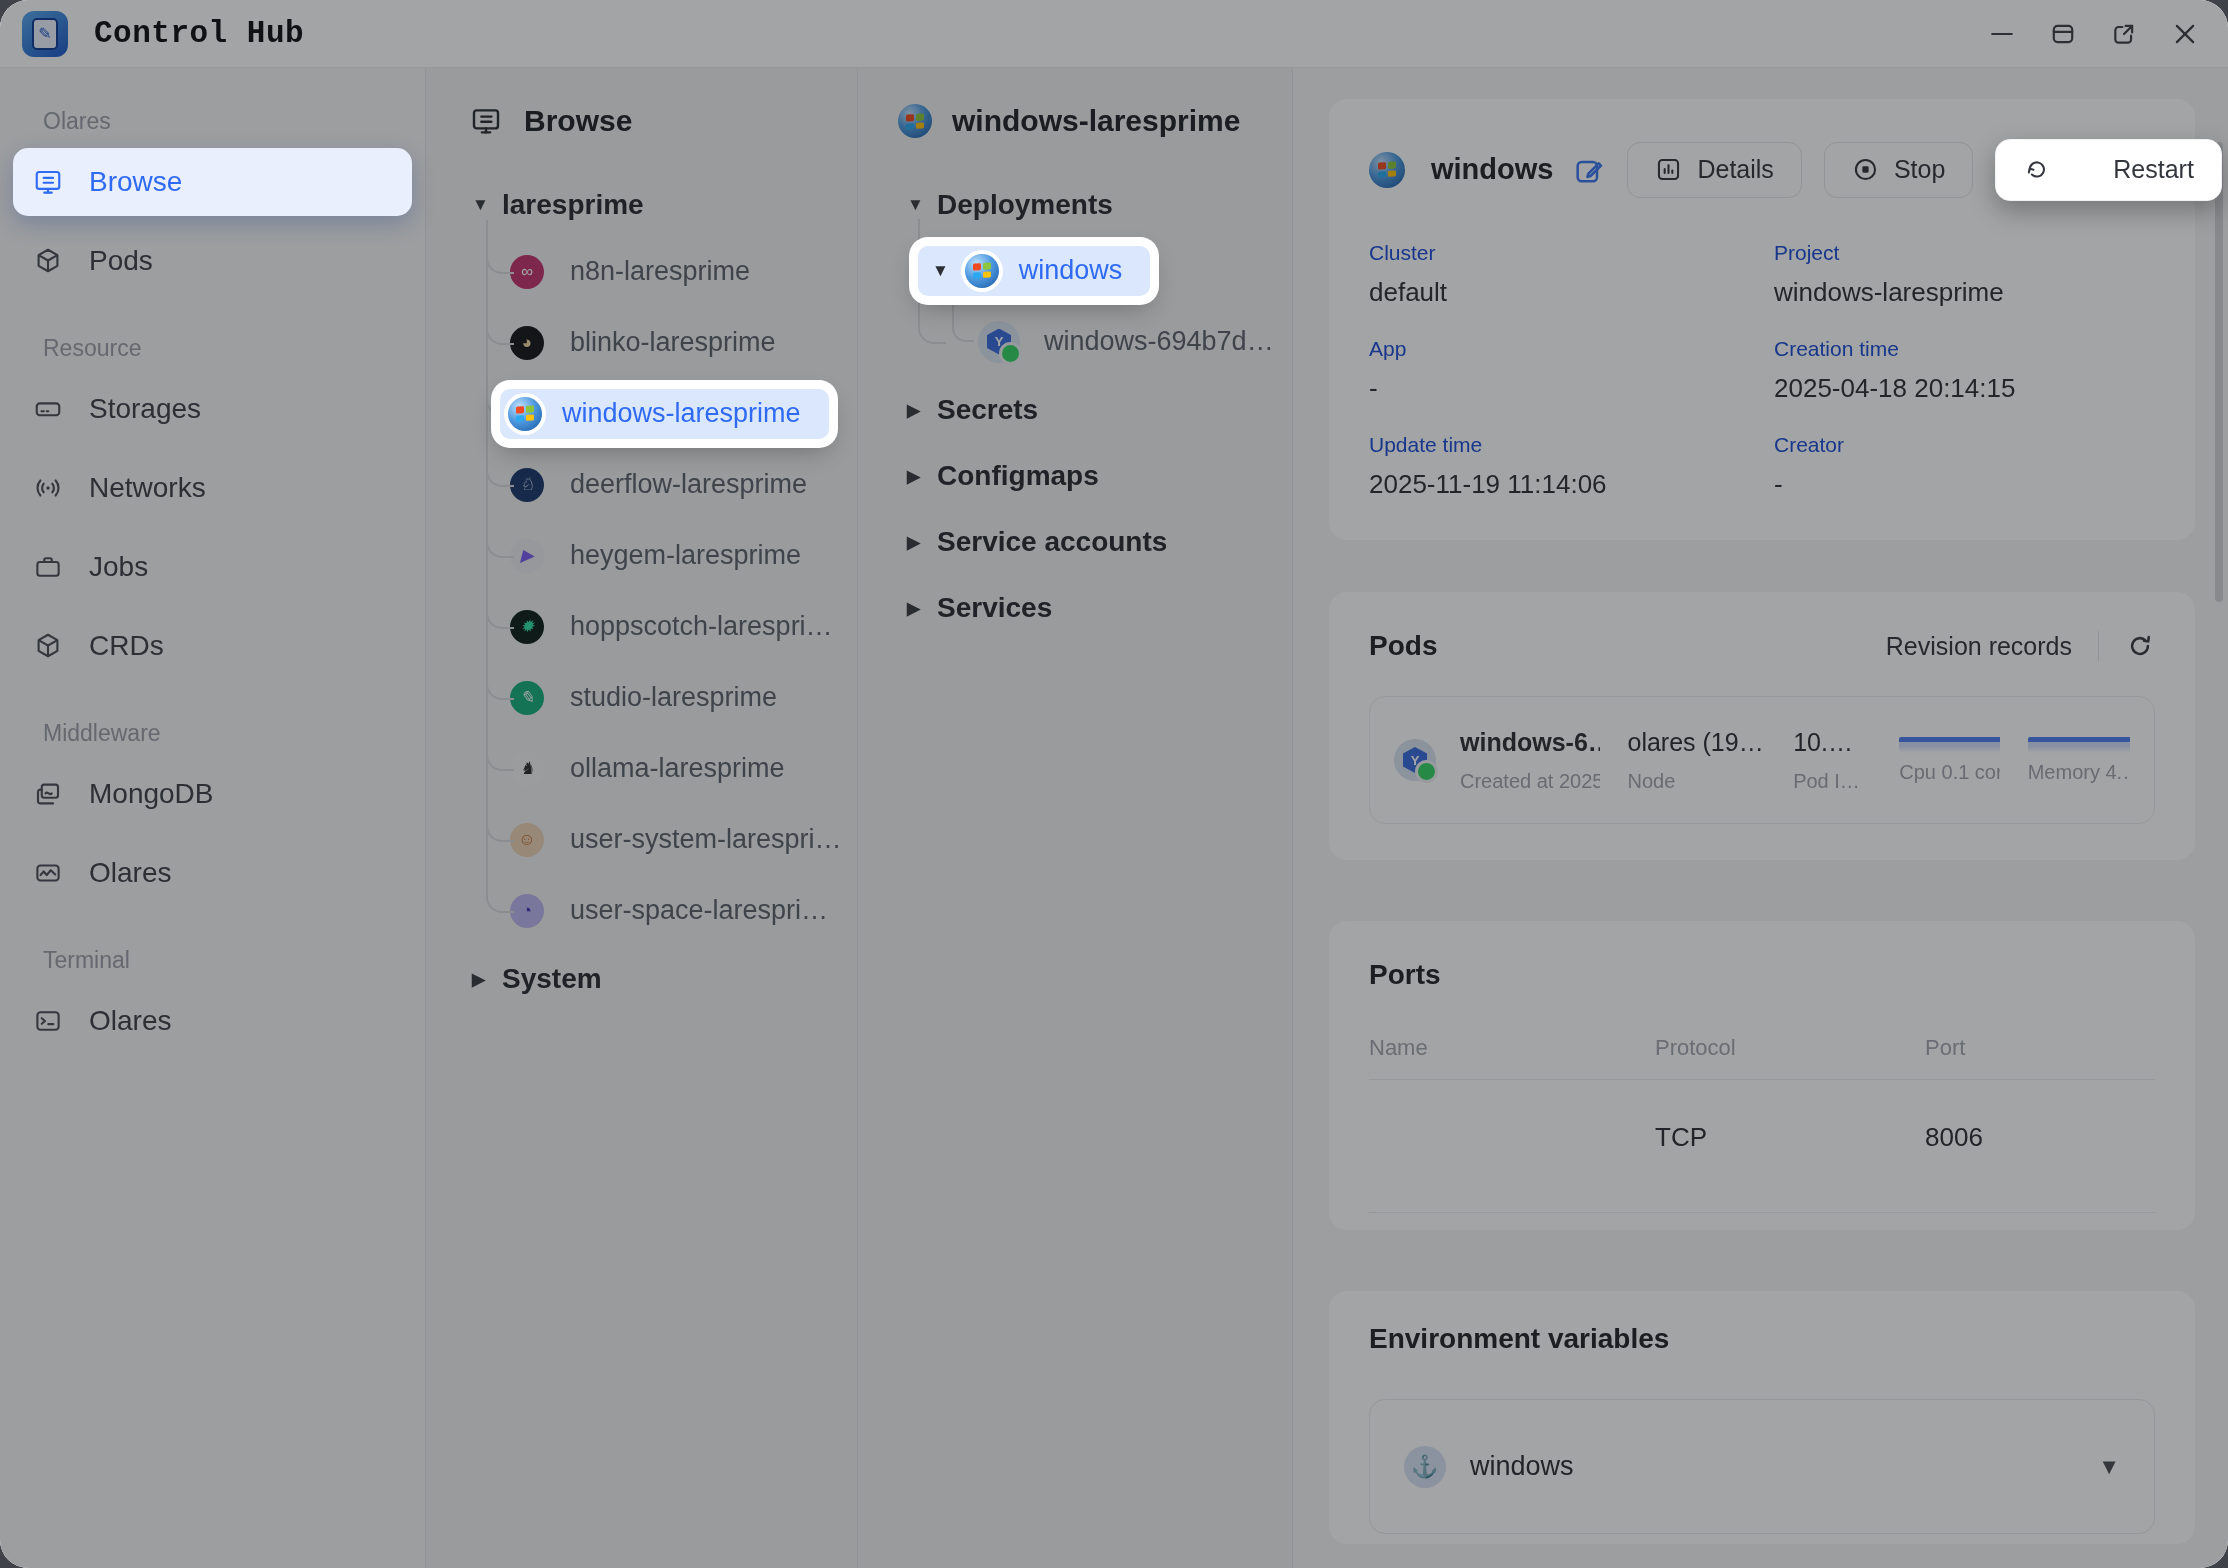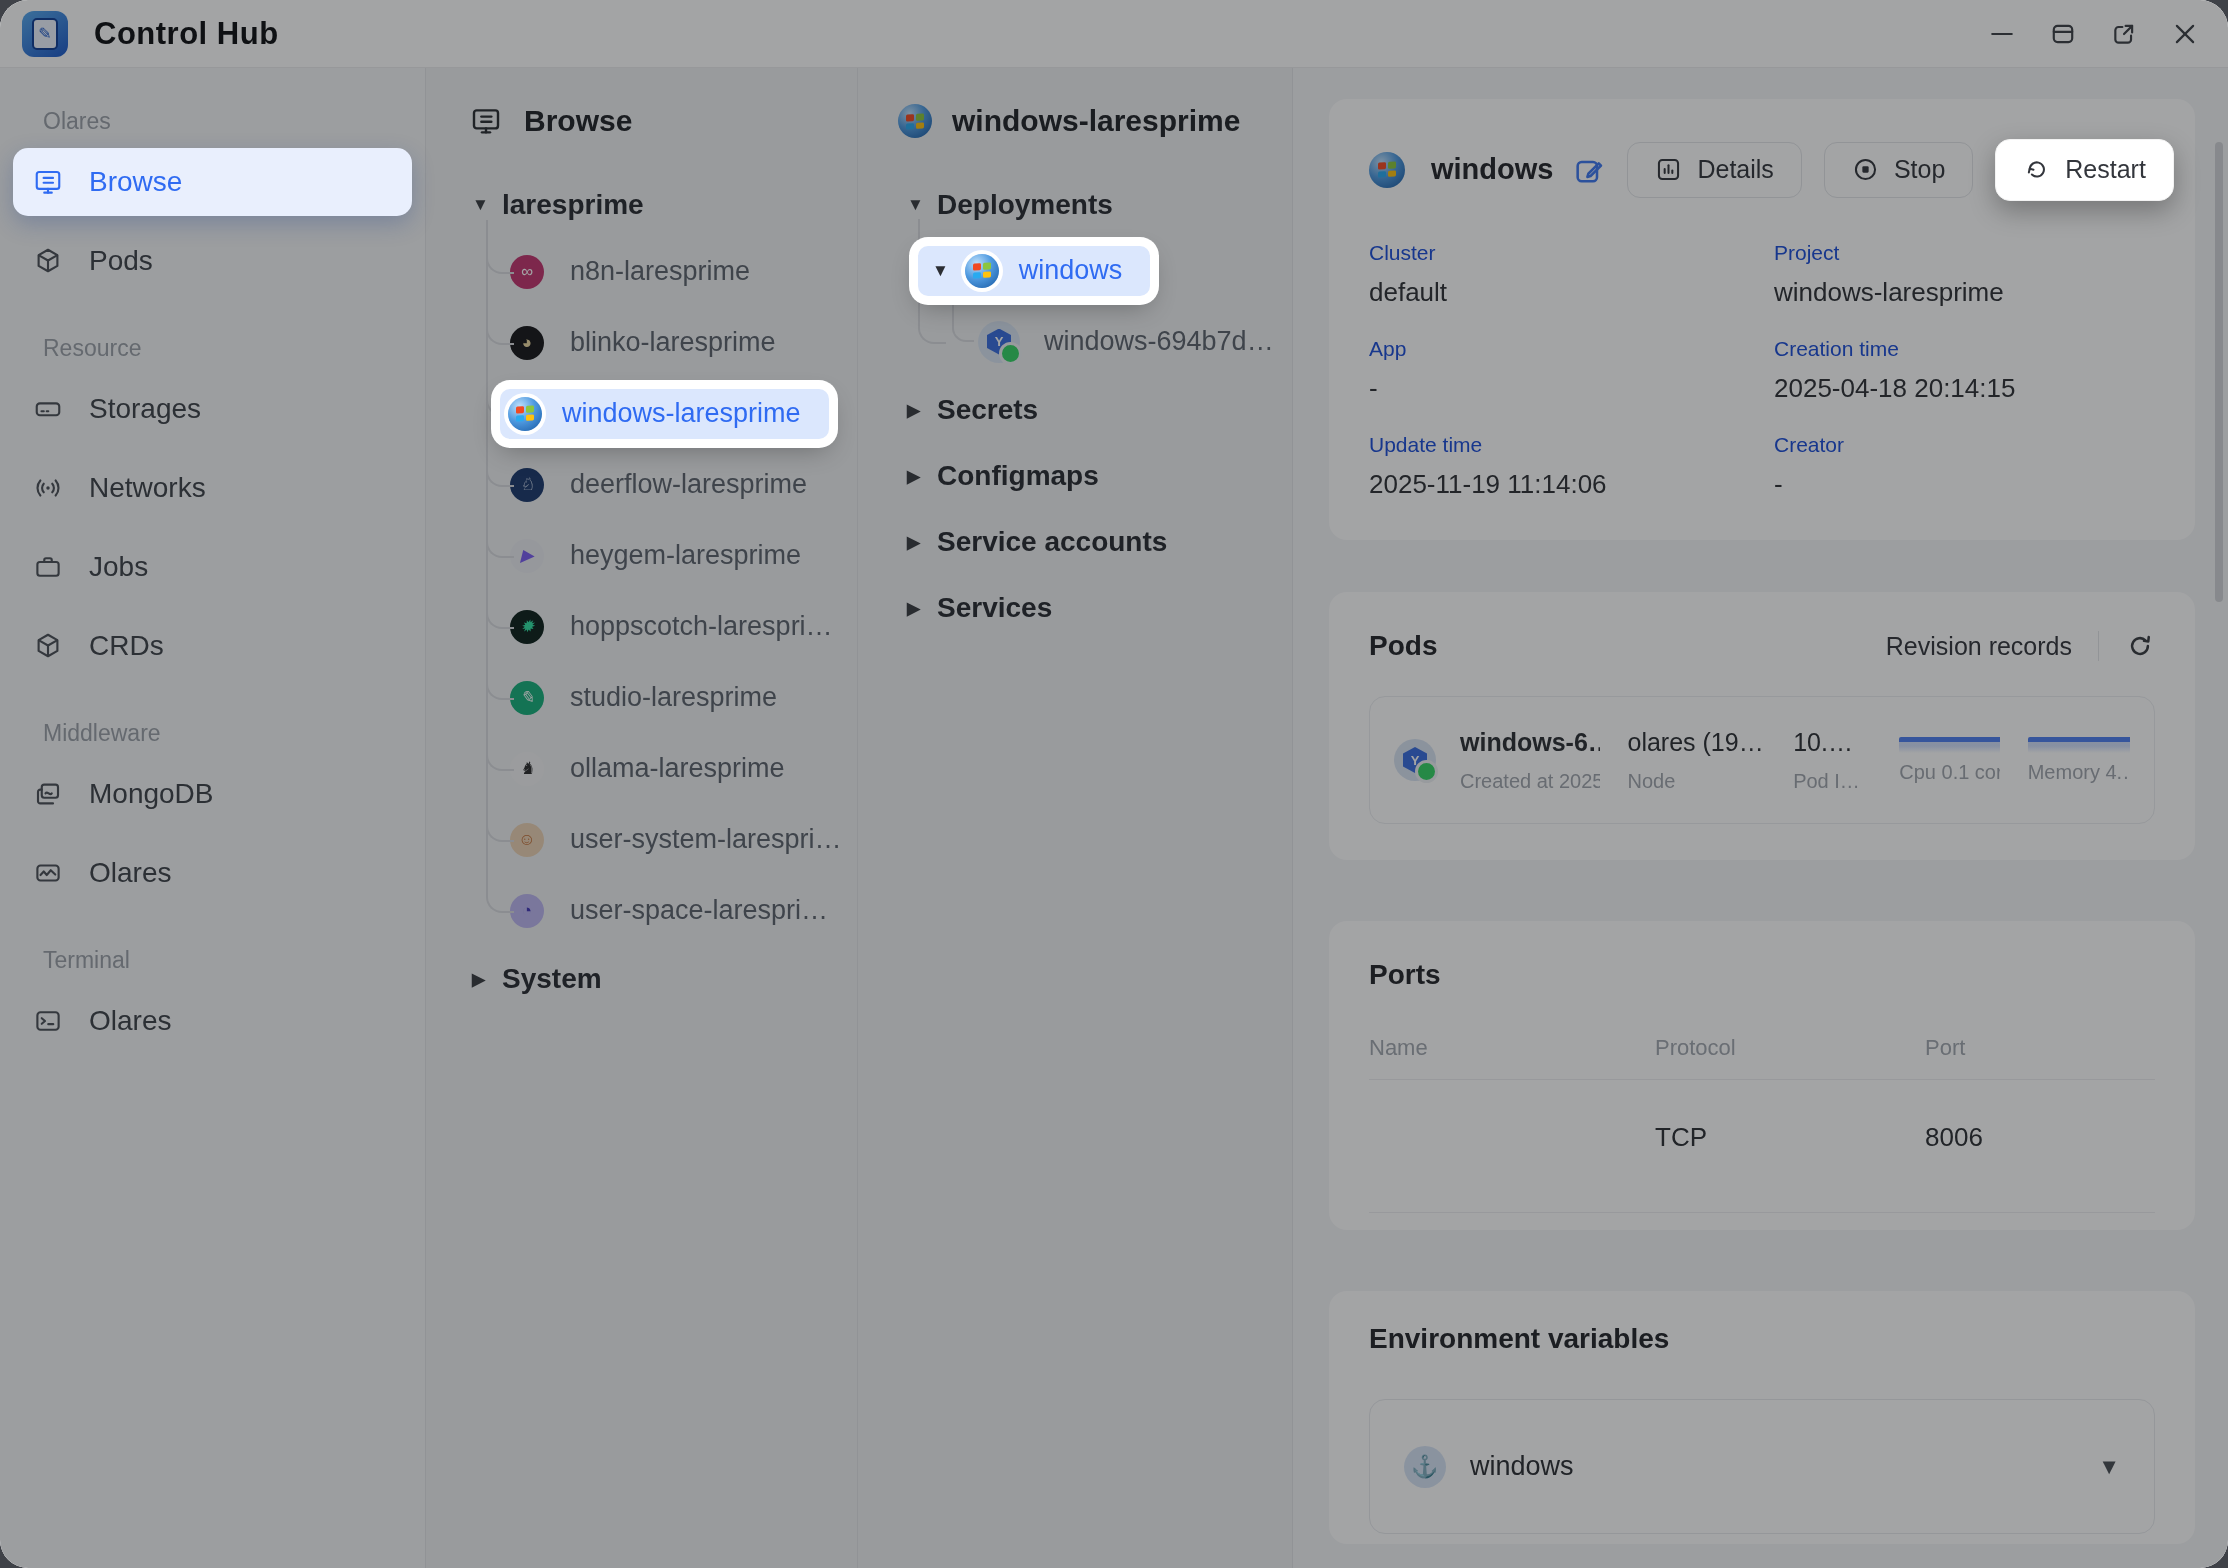--- a/index.html
+++ b/index.html
@@ -5,21 +5,21 @@
   * { box-sizing: border-box; }
   html,body { margin:0; padding:0; background:#3f4248; font-family:"Liberation Sans", sans-serif; }
   .window { position:relative; width:2228px; height:1568px; background:#fff; border-radius:28px; overflow:hidden; }
   .dim { position:absolute; inset:0; background:rgba(16,18,22,0.385); z-index:40; pointer-events:none; }
   .hl { position:relative; z-index:50; }
 
   
   .titlebar { height:68px; background:#ffffff; border-bottom:1px solid #ececee; display:flex; align-items:center; padding:0 30px 0 22px; }
   .logo { width:46px; height:46px; border-radius:12px; background:linear-gradient(145deg,#57a9ee,#1d59c8); display:flex; align-items:center; justify-content:center; flex-shrink:0; }
   .logo .pad { width:26px; height:32px; background:#eef4ff; border-radius:5px; border:2px solid #0f3f96; display:flex; align-items:center; justify-content:center; font-size:16px; color:#1d59c8; }
-  .apptitle { font-family:Liberation Sans, sans-serif; font-weight:bold; font-size:31px; color:#101114; margin-left:26px; letter-spacing:.5px;text-align:center; }
+  .apptitle { font-family:Liberation Mono, monospace; font-weight:bold; font-size:31px; color:#101114; margin-left:26px; letter-spacing:.5px;text-align:center; }
   .wingroup { margin-left:auto; display:flex; align-items:center; gap:35px; }
   .winbtn { width:26px; height:26px; color:#3c4046; display:flex; align-items:center; justify-content:center; }
   .winbtn svg { width:26px; height:26px; stroke:currentColor; fill:none; stroke-width:2; stroke-linecap:round; stroke-linejoin:round; }
 
   
   .cols { position:absolute; top:68px; left:0; right:0; bottom:0; display:flex; }
   .sidebar { width:426px; background:#f4f5f7; border-right:1px solid #e2e4e7; padding:40px 13px 0 13px; }
   .col2 { width:432px; background:#eff1f3; border-right:1px solid #e2e4e7; }
   .col3 { width:435px; background:#eff1f3; border-right:1px solid #e2e4e7; }
   .panel { flex:1; background:#f4f5f7; padding:31px 0 0 36px; position:relative; }
@@ -70,21 +70,21 @@
   .card3 { height:309px; margin-bottom:61px; }
   .card4 { height:253px; }
 
   .c1-head { display:flex; align-items:center; padding-top:41px; height:100px; }
   .c1-name { font-size:29px; font-weight:bold; color:#24262b; margin-right:20px; }
   .iconbtn { width:32px; height:32px; color:#3f78f0; cursor:pointer; }
   .iconbtn svg { width:32px; height:32px; stroke:currentColor; fill:none; stroke-width:1.9; stroke-linecap:round; stroke-linejoin:round; }
   .btns { margin-left:auto; display:flex; align-items:center; }
   .btn { display:flex; align-items:center; height:56px; padding:0 27px; border:1px solid #e3e5e9; border-radius:13px; background:#fff; font-size:25px; color:#33363c; margin-left:22px; cursor:pointer; }
   .btn svg { width:27px; height:27px; stroke:#33363c; fill:none; stroke-width:1.8; stroke-linecap:round; stroke-linejoin:round; margin-right:15px; }
-  .btn.restart { height:62px; border-radius:15px; border-color:#f2f2f2; box-shadow:0 10px 26px rgba(0,0,0,.28); }
+  .btn.restart { height:62px; border-radius:15px; border-color:#f2f2f2; box-shadow:0 10px 26px rgba(0,0,0,.28);gap:48px; }
 
   .fields { display:grid; grid-template-columns:405px 1fr; row-gap:29px; margin-top:42px; }
   .f-label { font-size:21px; color:#1d4ed8; margin-bottom:12px; }
   .f-value { font-size:26px; color:#2f3237; }
 
   .c-titlerow { display:flex; align-items:center; padding-top:38px; }
   .c-title { font-size:28px; font-weight:bold; color:#24262b; }
   .rev-group { margin-left:auto; display:flex; align-items:center; }
   .rev-link { font-size:25px; color:#34373d; cursor:pointer; }
   .vdiv { width:1px; height:30px; background:#e3e5e9; margin:0 26px; }

